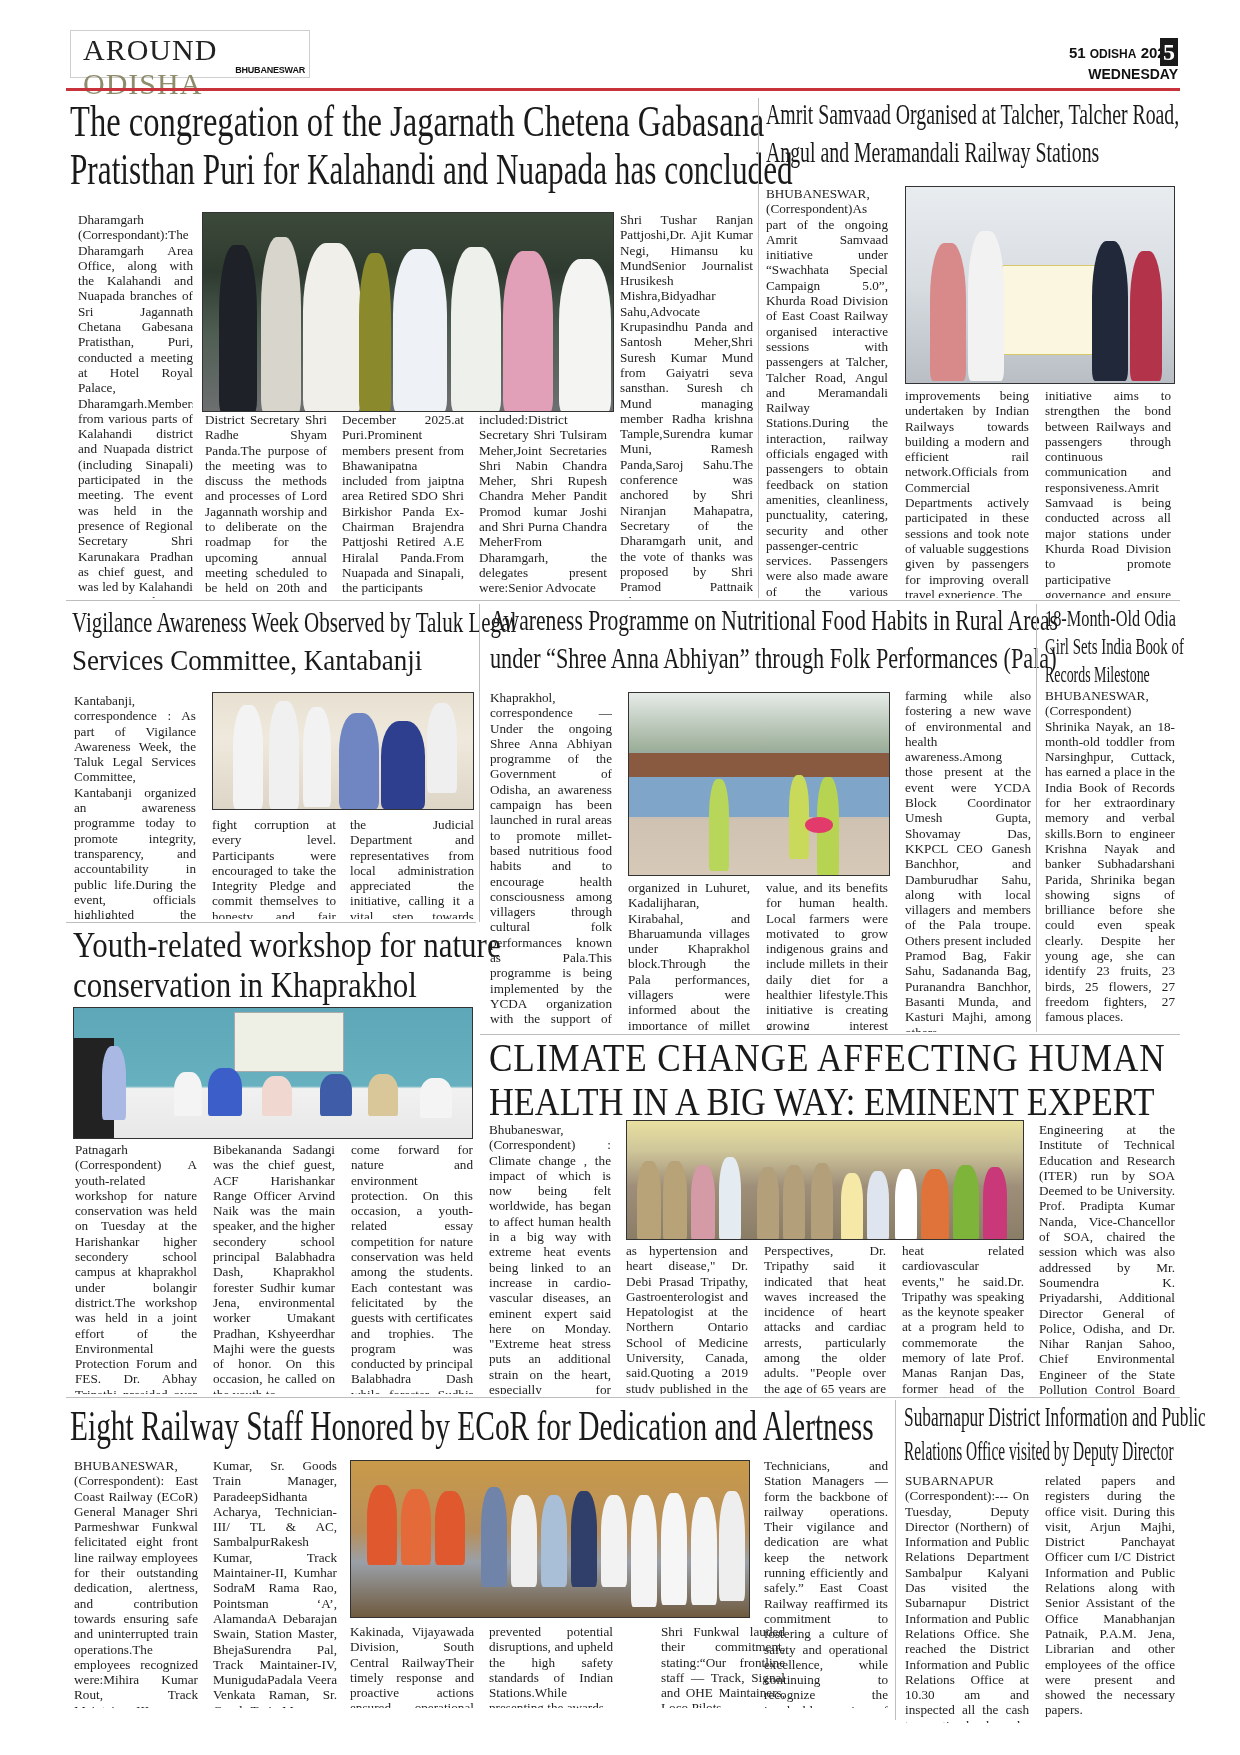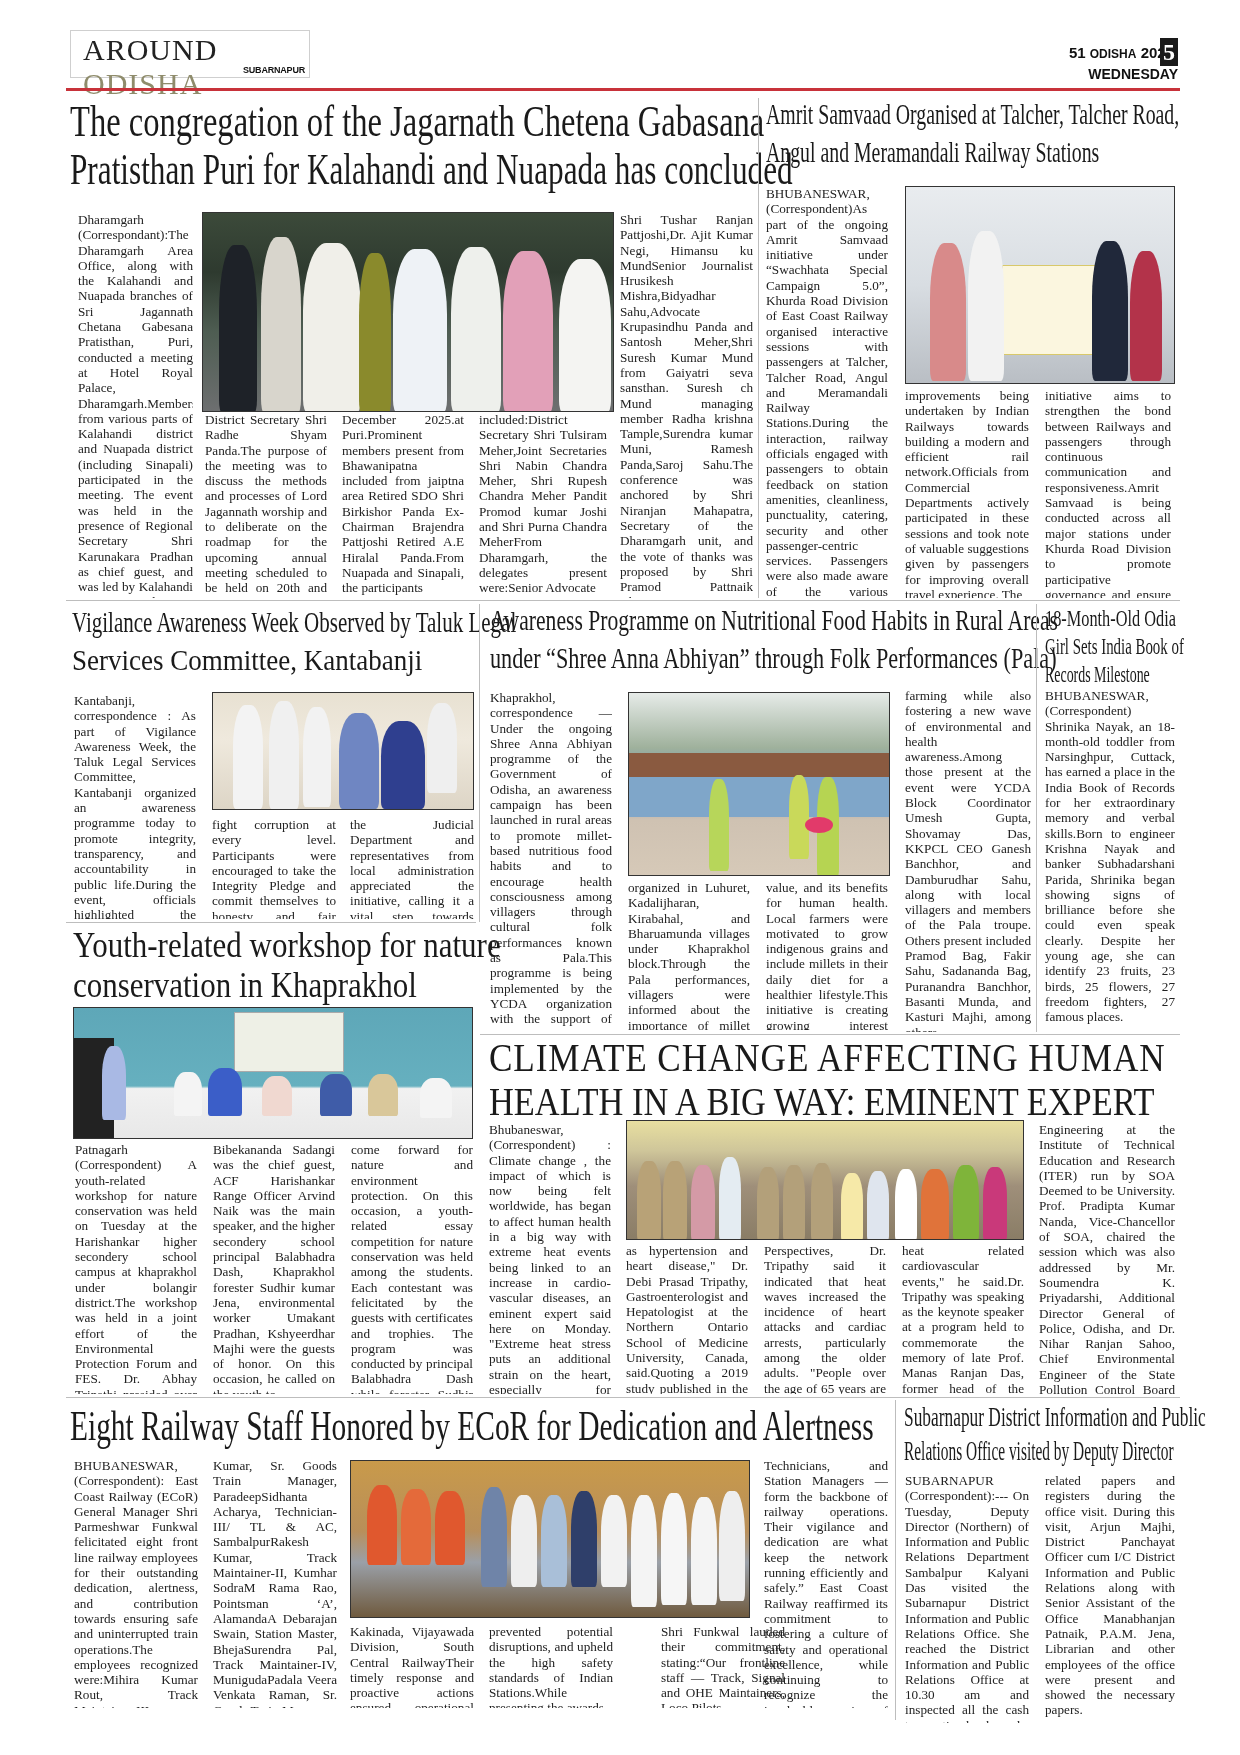--- a/index.html
+++ b/index.html
@@ -36,21 +36,21 @@
   .fig { position: absolute; border-radius: 40% 40% 8% 8%; }
 </style>
 </head>
 <body>
 
 <div class="masthead">
   <div class="logo-around">
     <span>AROUND</span>
     <span class="logo-odisha">ODISHA</span>
   </div>
-  <div class="logo-city">SUBARNAPUR</div>
+  <div class="logo-city">BHUBANESWAR</div>
 </div>
 <div class="dateline">
   <span>51</span>
   <span class="month">ODISHA</span>
   <span>2025</span>
 </div>
 <div class="pageno">5</div>
 <div class="dayline">WEDNESDAY</div>
 <div class="redrule"></div>
 

